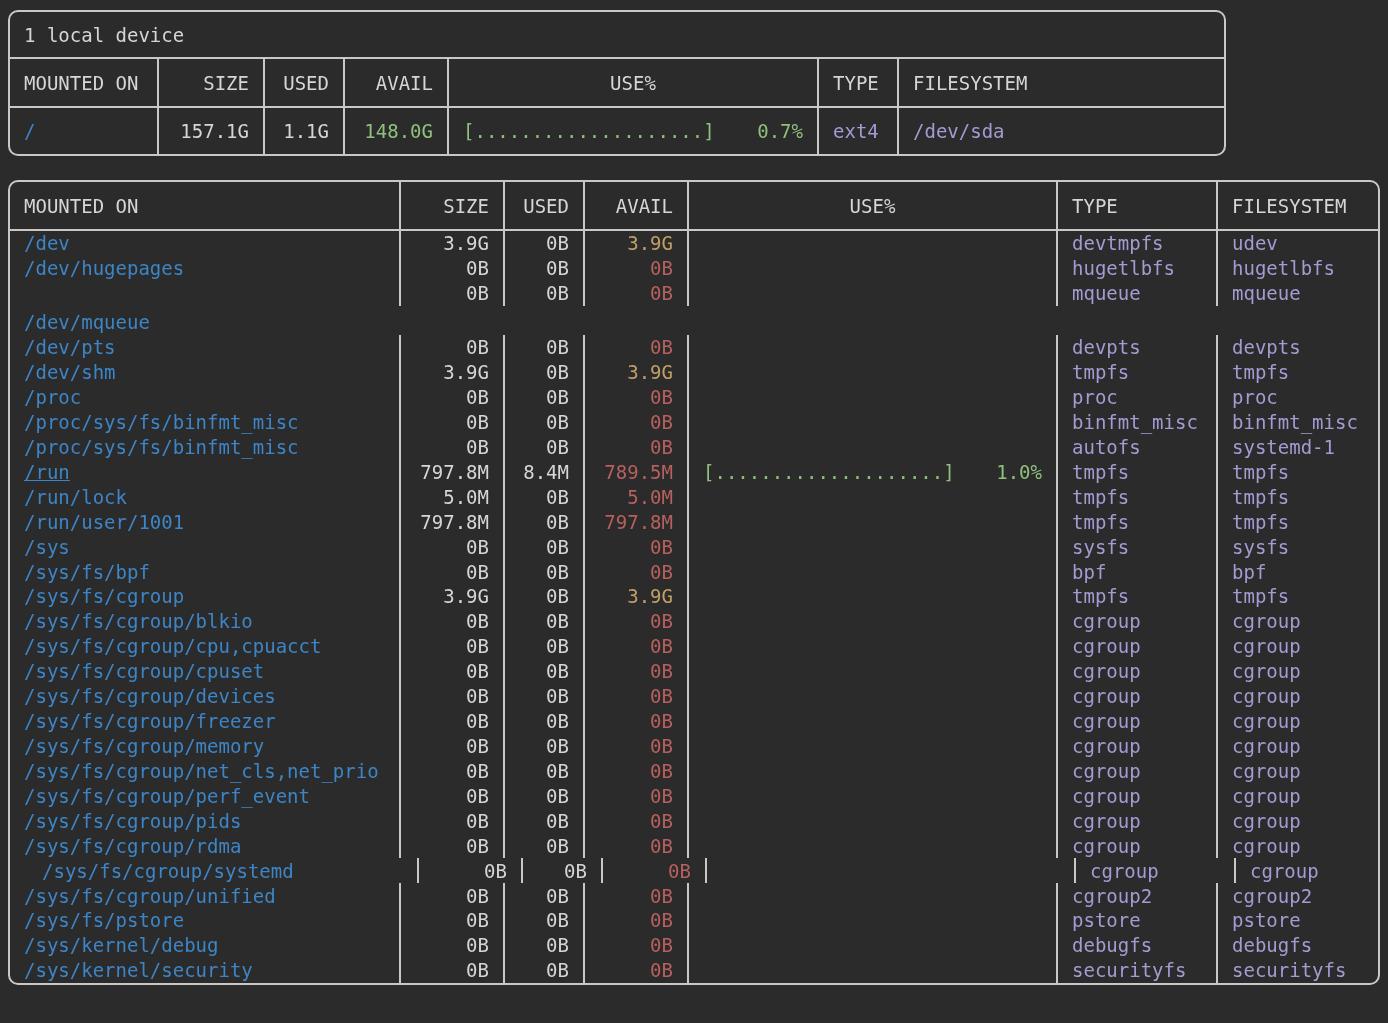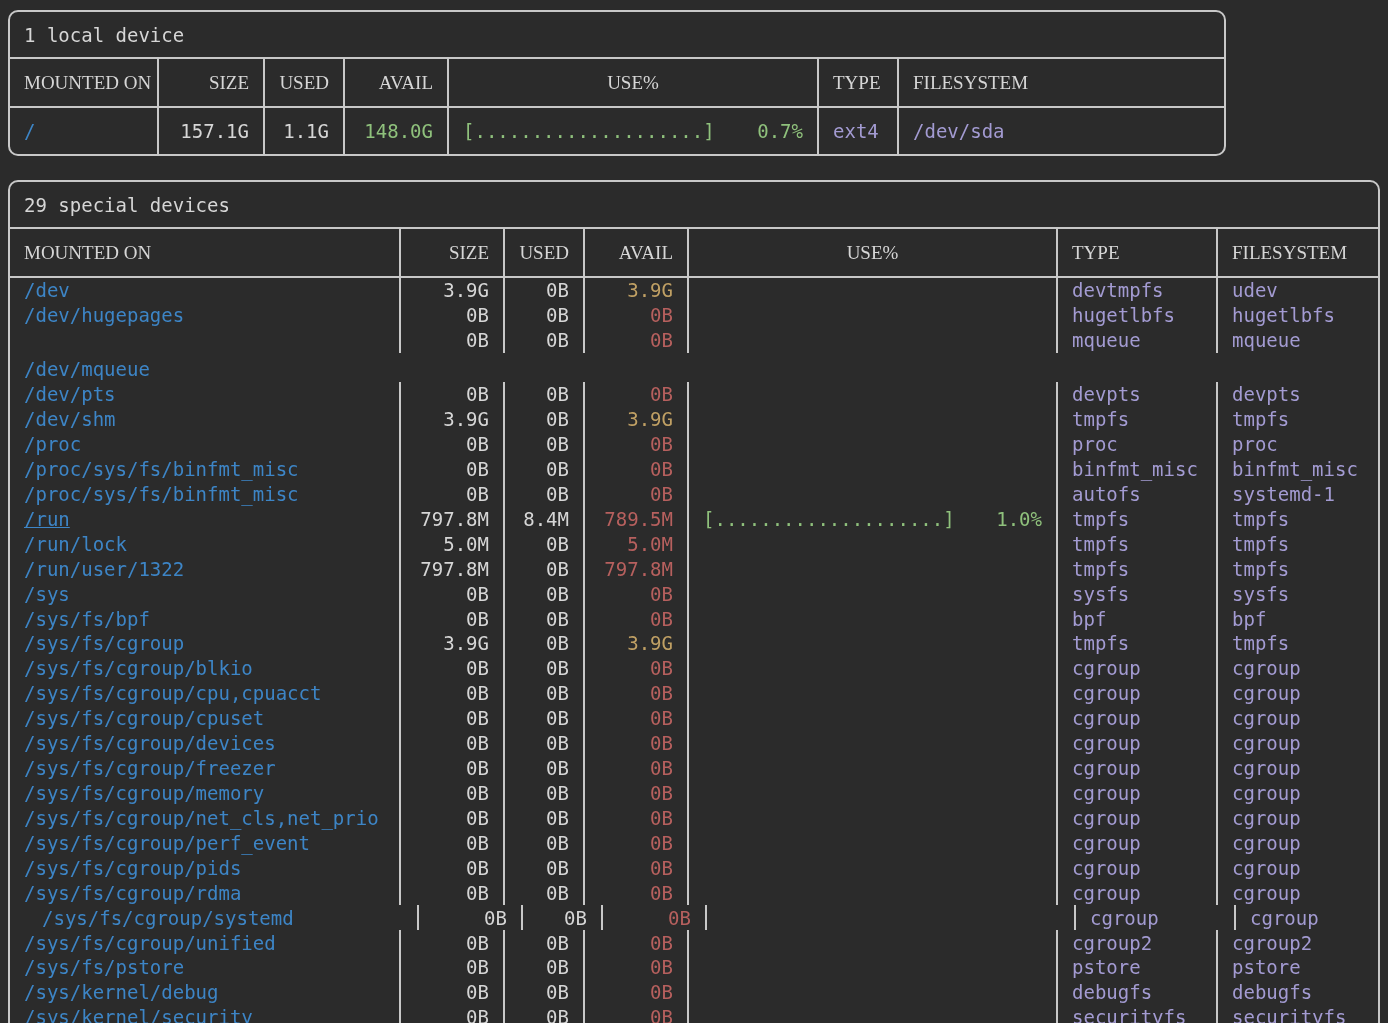--- a/index.html
+++ b/index.html
@@ -27,21 +27,21 @@
   }
   #local-table{left:8px;top:10px;width:1218px;}
   #special-table{left:8px;top:180px;width:1372px;}
   .tbl-title{
     height:47px;
     display:flex;align-items:center;
     padding:0 14px;
     border-bottom:2px solid var(--border);
     white-space:nowrap;
   }
-  .tbl-header{display:flex;border-bottom:2px solid var(--border);font-family:Liberation Serif, serif;}
+  .tbl-header{display:flex;border-bottom:2px solid var(--border);}
   .tbl-header .cell{height:47px;}
   .row{display:flex;}
   #local-table .row .cell{height:46px;}
   #special-table .row .cell{height:24.93px;}
   .cell{
     flex:0 0 auto;
     display:flex;align-items:center;
     padding:0 14px;
     white-space:nowrap;overflow:hidden;
   }
@@ -83,21 +83,20 @@
             <span>[....................]</span>
             <span>0.7%</span>
           </div>
           <div class="cell al purple" style="flex-basis: 80px;">ext4</div>
           <div class="cell al purple" style="flex-basis: 147px;">/dev/sda</div>
         </div>
       </div>
   </section>
 
   <section class="duf-table" id="special-table">
-    <div class="tbl-title">29 special devices</div>
     <div class="tbl-header">
         <div class="cell al plain" style="flex-basis: 389px;">MOUNTED ON</div>
         <div class="cell ar plain" style="flex-basis: 104px;">SIZE</div>
         <div class="cell ar plain" style="flex-basis: 80px;">USED</div>
         <div class="cell ar plain" style="flex-basis: 104px;">AVAIL</div>
         <div class="cell ac plain" style="flex-basis: 369px;">USE%</div>
         <div class="cell al plain" style="flex-basis: 160px;">TYPE</div>
         <div class="cell al plain" style="flex-basis: 162px;">FILESYSTEM</div>
       </div>
     <div class="tbl-body">
@@ -188,21 +187,21 @@
         <div class="row">
           <div class="cell al mount" style="flex-basis: 389px;">/run/lock</div>
           <div class="cell ar plain" style="flex-basis: 104px;">5.0M</div>
           <div class="cell ar plain" style="flex-basis: 80px;">0B</div>
           <div class="cell ar red" style="flex-basis: 104px;">5.0M</div>
           <div class="cell aj green" style="flex-basis: 369px;"></div>
           <div class="cell al purple" style="flex-basis: 160px;">tmpfs</div>
           <div class="cell al purple" style="flex-basis: 162px;">tmpfs</div>
         </div>
         <div class="row">
-          <div class="cell al mount" style="flex-basis: 389px;">/run/user/1322</div>
+          <div class="cell al mount" style="flex-basis: 389px;">/run/user/1001</div>
           <div class="cell ar plain" style="flex-basis: 104px;">797.8M</div>
           <div class="cell ar plain" style="flex-basis: 80px;">0B</div>
           <div class="cell ar red" style="flex-basis: 104px;">797.8M</div>
           <div class="cell aj green" style="flex-basis: 369px;"></div>
           <div class="cell al purple" style="flex-basis: 160px;">tmpfs</div>
           <div class="cell al purple" style="flex-basis: 162px;">tmpfs</div>
         </div>
         <div class="row">
           <div class="cell al mount" style="flex-basis: 389px;">/sys</div>
           <div class="cell ar plain" style="flex-basis: 104px;">0B</div>

